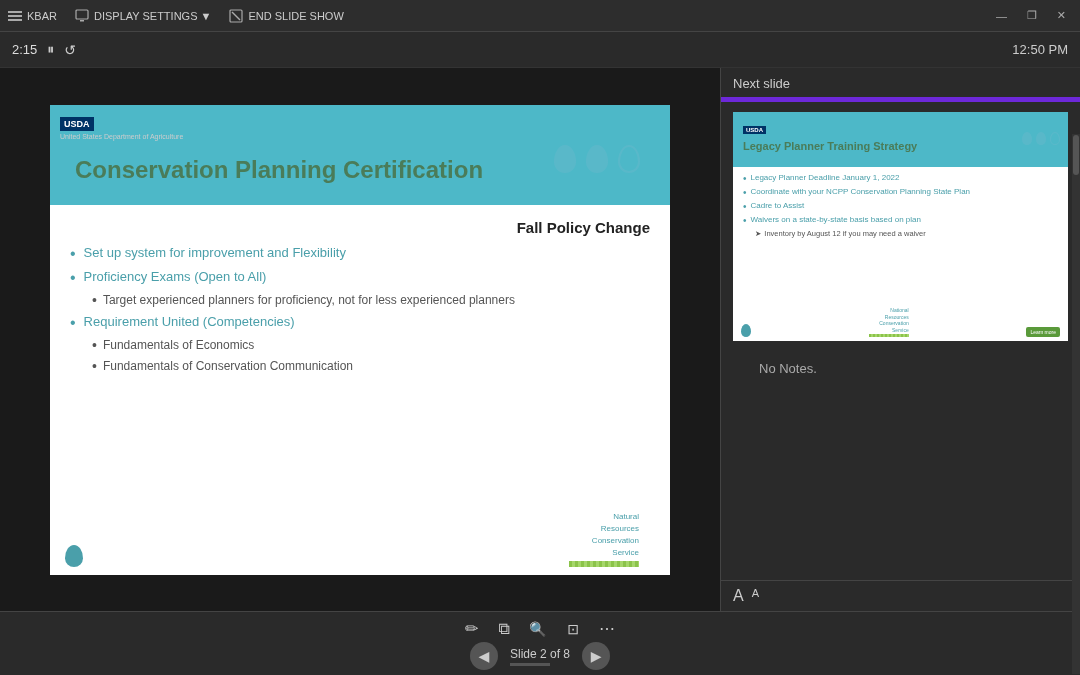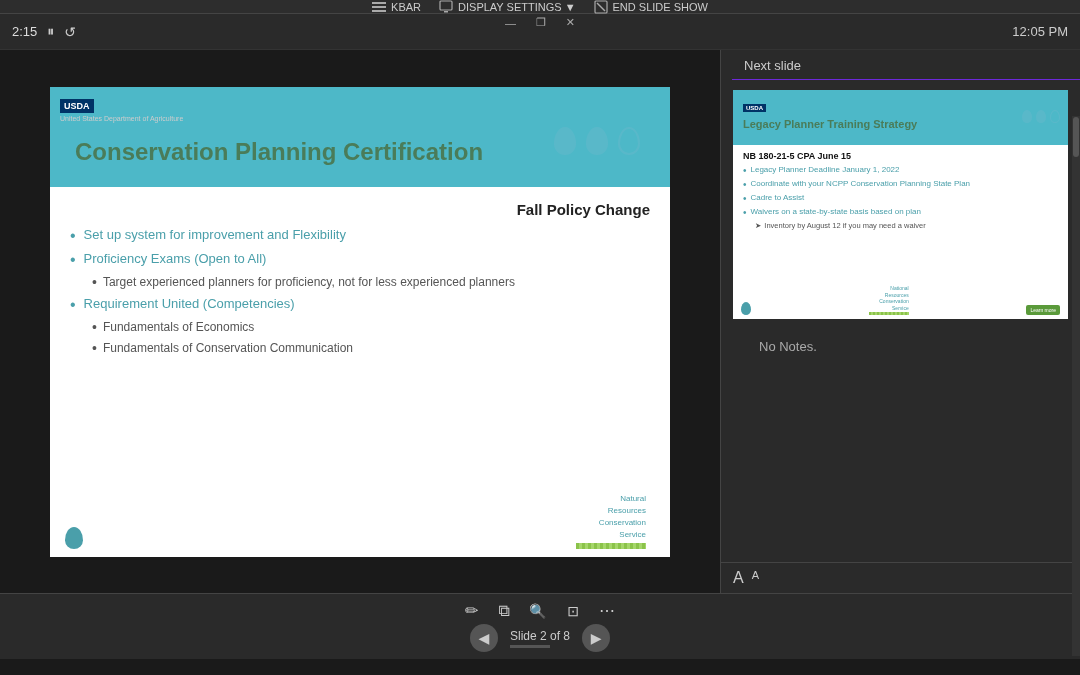--- a/index.html
+++ b/index.html
@@ -7,28 +7,27 @@
       width: 1080px;
       height: 675px;
       background: #1a1a1a;
       font-family: Arial, sans-serif;
       overflow: hidden;
       color: #fff;
     }
 
     
     #topbar {
-      height: 14px;
+      height: 32px;
       background: #2d2d2d;
       display: flex;
       align-items: center;
       padding: 0 8px;
       border-bottom: 1px solid #444;
       justify-content: space-between;
-      flex-direction: column;
     }
     .topbar-left {
       display: flex;
       align-items: center;
       gap: 18px;
     }
     .topbar-item {
       display: flex;
       align-items: center;
       gap: 5px;
@@ -206,21 +205,21 @@
       color: #555;
       font-size: 12px;
       line-height: 1.4;
     }
 
     
     .slide-footer {
       position: absolute;
       bottom: 0;
       left: 0;
-      right: 9px;
+      right: 16px;
       height: 70px;
       display: flex;
       align-items: flex-end;
       justify-content: space-between;
       padding: 0 15px 8px 15px;
     }
     .nrcs-logo {
       text-align: right;
       font-size: 7px;
       color: #4a9faa;
@@ -245,22 +244,21 @@
       width: 360px;
       background: #2a2a2a;
       display: flex;
       flex-direction: column;
       border-left: 1px solid #444;
     }
     #next-slide-label {
       padding: 8px 12px 6px 12px;
       font-size: 13px;
       color: #ccc;
-      border-bottom: 1px solid #6d28d9;
-      margin-left: 11px;
+      border-bottom: 5px solid #6d28d9;
     }
 
     
     #next-slide-thumb {
       margin: 10px 12px;
       background: #fff;
       height: 229px;
       position: relative;
       overflow: hidden;
     }
@@ -514,21 +512,21 @@
     <span class="win-btn close">✕</span>
   </div>
 </div>
 
 <div id="playerbar">
   <div class="player-left">
     <span class="player-time">2:15</span>
     <span class="player-icon">⏸</span>
     <span class="player-icon">↺</span>
   </div>
-  <div class="player-center">12:05 PM</div>
+  <div class="player-center">12:50 PM</div>
 </div>
 
 <div id="main">
 
   <div id="slide-area">
     <div id="slide-frame">
 
       <div class="slide-header">
         <div class="usda-logo">
           <div class="usda-logo-box">USDA</div>
@@ -590,21 +588,20 @@
       <div class="thumb-header">
         <div class="thumb-usda">USDA</div>
         <div class="thumb-title">Legacy Planner Training Strategy</div>
         <div class="thumb-drops">
           <div class="thumb-drop"></div>
           <div class="thumb-drop"></div>
           <div class="thumb-drop-outline"></div>
         </div>
       </div>
       <div class="thumb-body">
-        <div class="thumb-subtitle">NB 180-21-5 CPA June 15</div>
 
         <div class="thumb-bullet">
           <span class="tbdot">•</span>
           <span class="tbtext">Legacy Planner Deadline January 1, 2022</span>
         </div>
         <div class="thumb-bullet">
           <span class="tbdot">•</span>
           <span class="tbtext">Coordinate with your NCPP Conservation Planning State Plan</span>
         </div>
         <div class="thumb-bullet">

